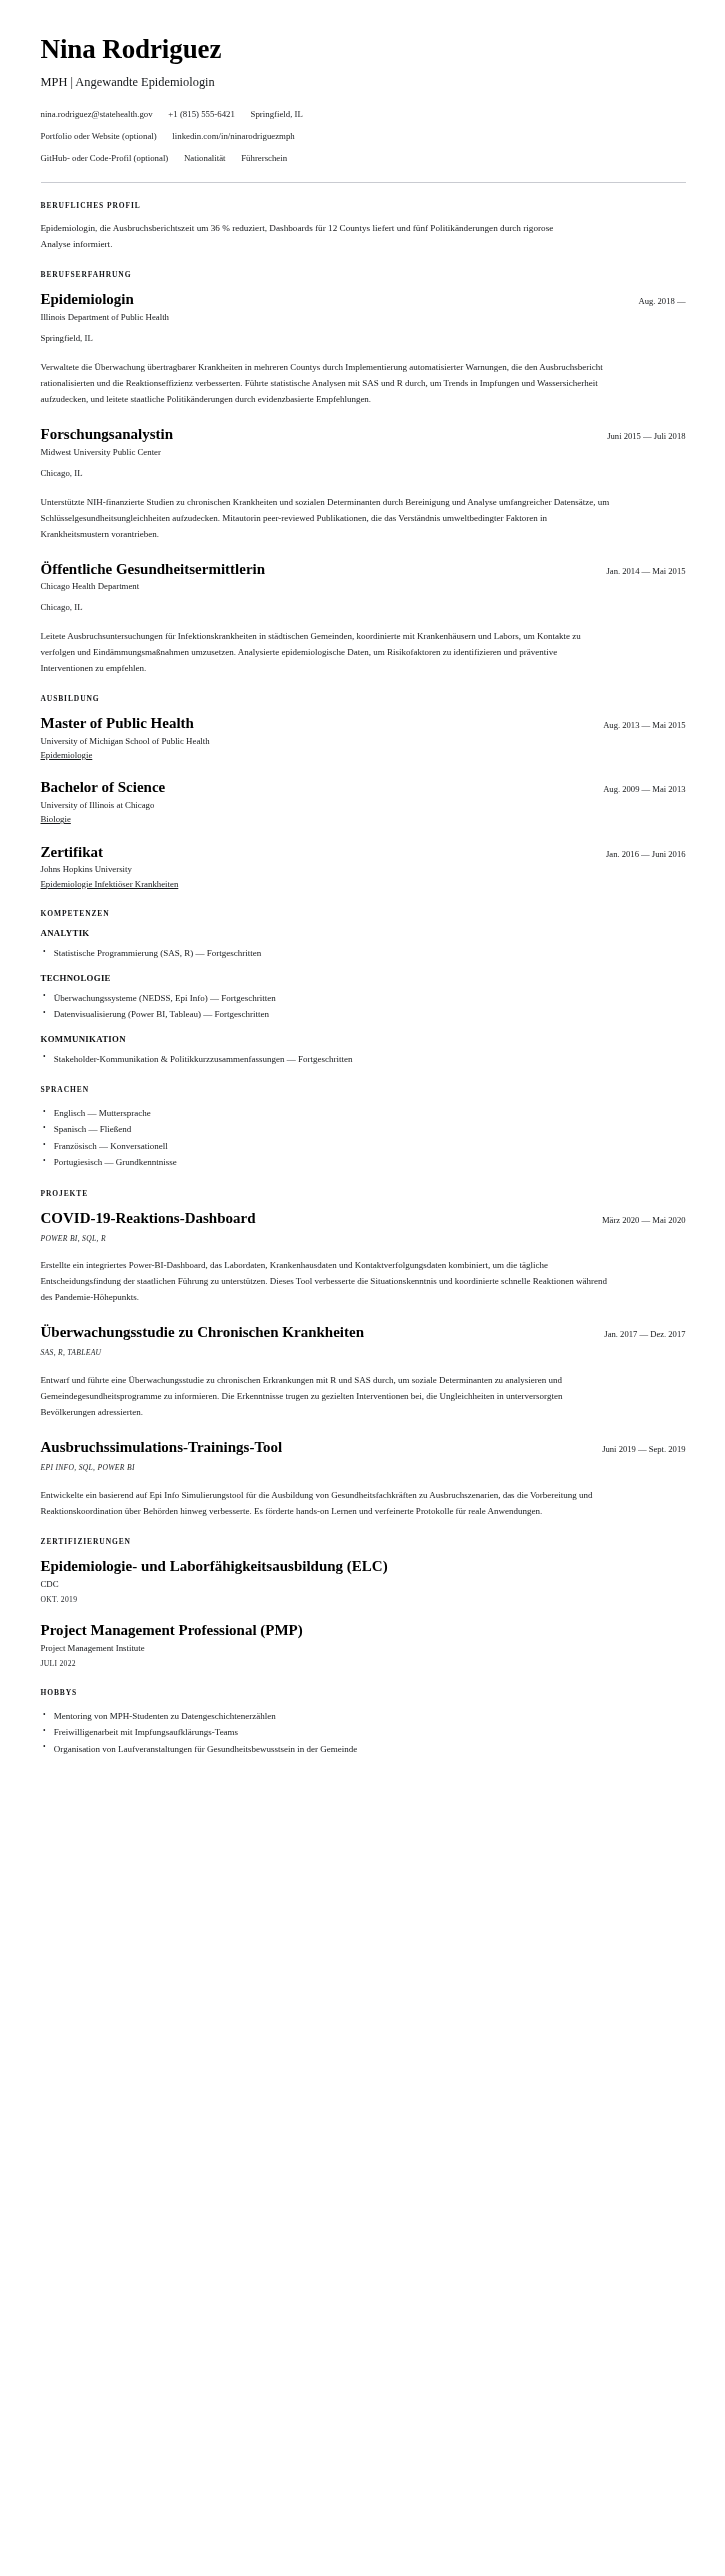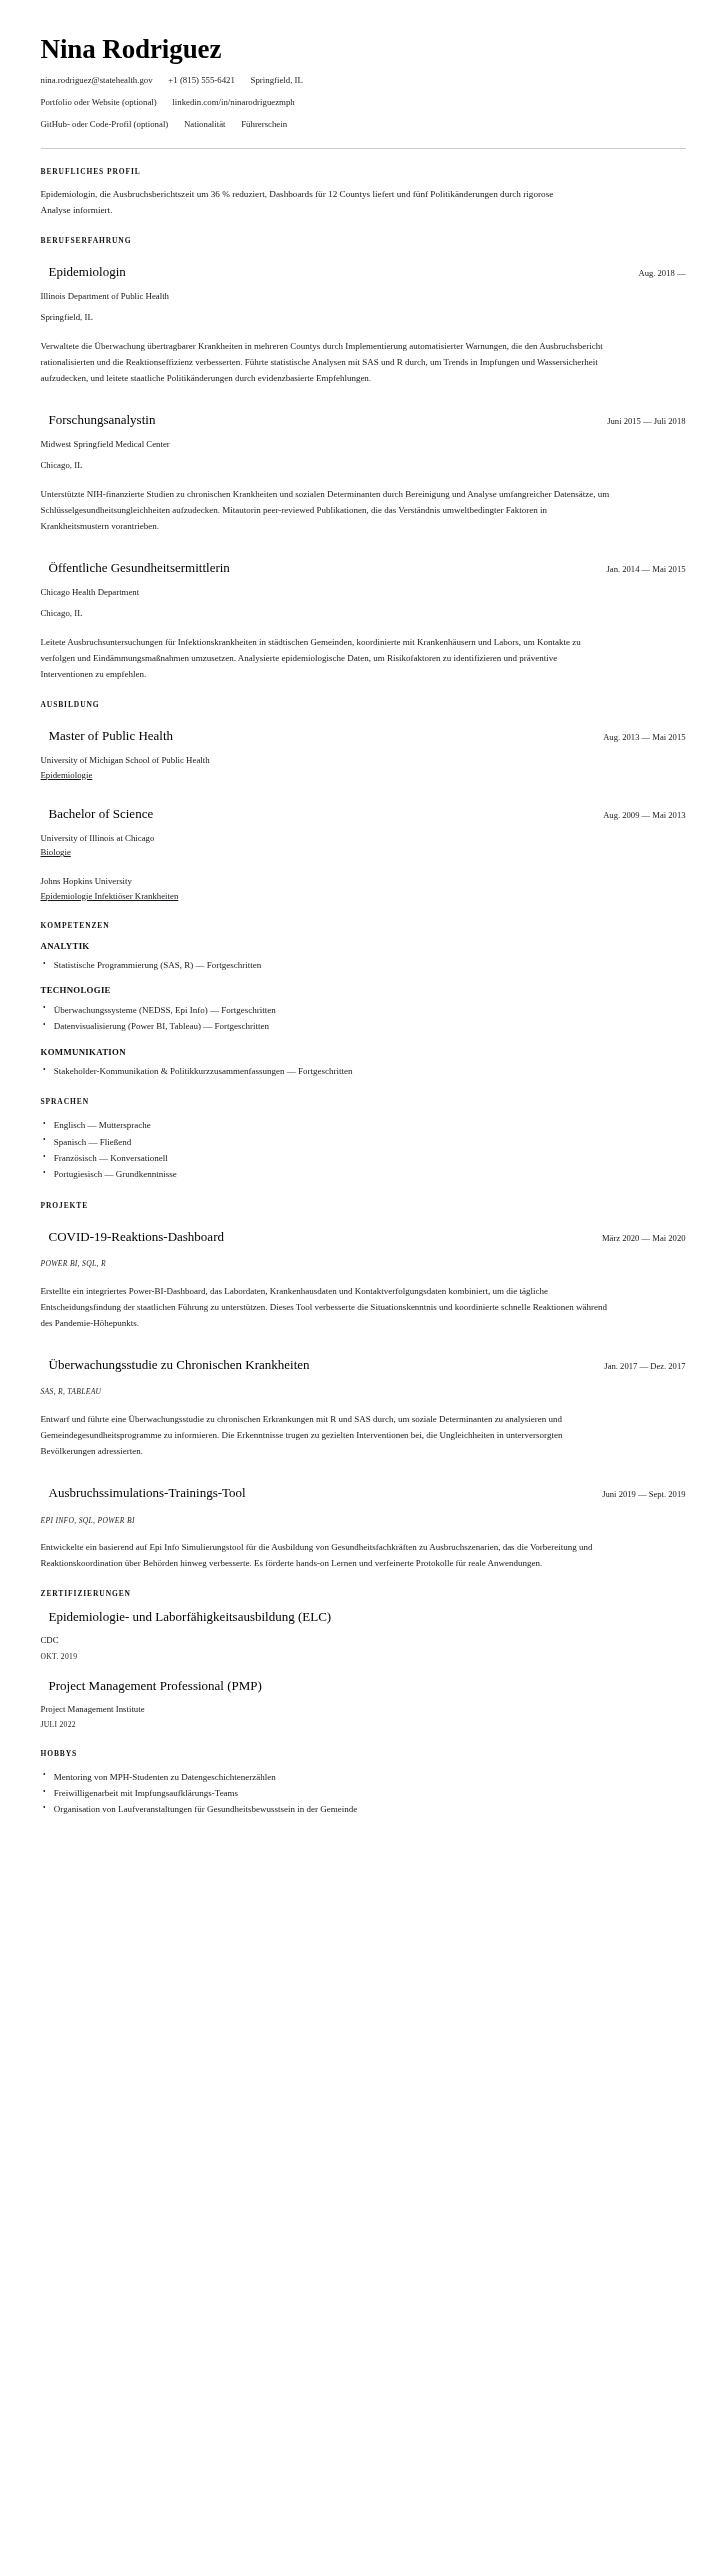--- a/index.html
+++ b/index.html
@@ -81,25 +81,25 @@
   
   .entry { margin-bottom: 18px; }
   .entry:last-child { margin-bottom: 0; }
   .entry-head {
     display: flex;
     justify-content: space-between;
     align-items: baseline;
     gap: 14.5px;
   }
   .entry-title {
-    font-size: 13px;
-    font-weight: 400;
+    font-size: 15px;
+    font-weight: 700;
     line-height: 1.3;
     color: #000;
-    margin: 8px;
+    margin: 0;
   }
   .entry-date {
     font-size: 8.6px;
     line-height: 1.3;
     color: #16181b;
     white-space: nowrap;
     text-align: right;
     flex: none;
   }
   .entry-org {
@@ -183,20 +183,21 @@
 
   .section--skills .section-title { margin-bottom: 10.3px; }
 </style>
 </head>
 <body>
 
 <div class="page">
 
   <header>
     <h1 class="name">Nina Rodriguez</h1>
+    <div class="headline">MPH | Angewandte Epidemiologin</div>
 
     <div class="contact-row">
       <span class="contact-item">nina.rodriguez@statehealth.gov</span>
       <span class="contact-item">+1 (815) 555-6421</span>
       <span class="contact-item">Springfield, IL</span>
     </div>
 
     <div class="contact-row">
       <span class="contact-item">Portfolio oder Website (optional)</span>
       <span class="contact-item">linkedin.com/in/ninarodriguezmph</span>
@@ -227,21 +228,21 @@
       <div class="entry-org">Illinois Department of Public Health</div>
       <div class="entry-loc">Springfield, IL</div>
       <p class="entry-desc">Verwaltete die Überwachung übertragbarer Krankheiten in mehreren Countys durch Implementierung automatisierter Warnungen, die den Ausbruchsbericht rationalisierten und die Reaktionseffizienz verbesserten. Führte statistische Analysen mit SAS und R durch, um Trends in Impfungen und Wassersicherheit aufzudecken, und leitete staatliche Politikänderungen durch evidenzbasierte Empfehlungen.</p>
     </div>
 
     <div class="entry">
       <div class="entry-head">
         <div class="entry-title">Forschungsanalystin</div>
         <div class="entry-date">Juni 2015 — Juli 2018</div>
       </div>
-      <div class="entry-org">Midwest Springfield Medical Center</div>
+      <div class="entry-org">Midwest University Public Center</div>
       <div class="entry-loc">Chicago, IL</div>
       <p class="entry-desc">Unterstützte NIH-finanzierte Studien zu chronischen Krankheiten und sozialen Determinanten durch Bereinigung und Analyse umfangreicher Datensätze, um Schlüsselgesundheitsungleichheiten aufzudecken. Mitautorin peer-reviewed Publikationen, die das Verständnis umweltbedingter Faktoren in Krankheitsmustern vorantrieben.</p>
     </div>
 
     <div class="entry">
       <div class="entry-head">
         <div class="entry-title">Öffentliche Gesundheitsermittlerin</div>
         <div class="entry-date">Jan. 2014 — Mai 2015</div>
       </div>
       <div class="entry-org">Chicago Health Department</div>
@@ -265,20 +266,24 @@
     <div class="entry entry--tight">
       <div class="entry-head">
         <div class="entry-title">Bachelor of Science</div>
         <div class="entry-date">Aug. 2009 — Mai 2013</div>
       </div>
       <div class="entry-org">University of Illinois at Chicago</div>
       <div class="entry-sub">Biologie</div>
     </div>
 
     <div class="entry entry--tight">
+      <div class="entry-head">
+        <div class="entry-title">Zertifikat</div>
+        <div class="entry-date">Jan. 2016 — Juni 2016</div>
+      </div>
       <div class="entry-org">Johns Hopkins University</div>
       <div class="entry-sub">Epidemiologie Infektiöser Krankheiten</div>
     </div>
   </section>
 
   <section class="section section--skills">
     <h2 class="section-title">Kompetenzen</h2>
 
     <div class="skill-group">
       <h3 class="skill-group-title">Analytik</h3>

